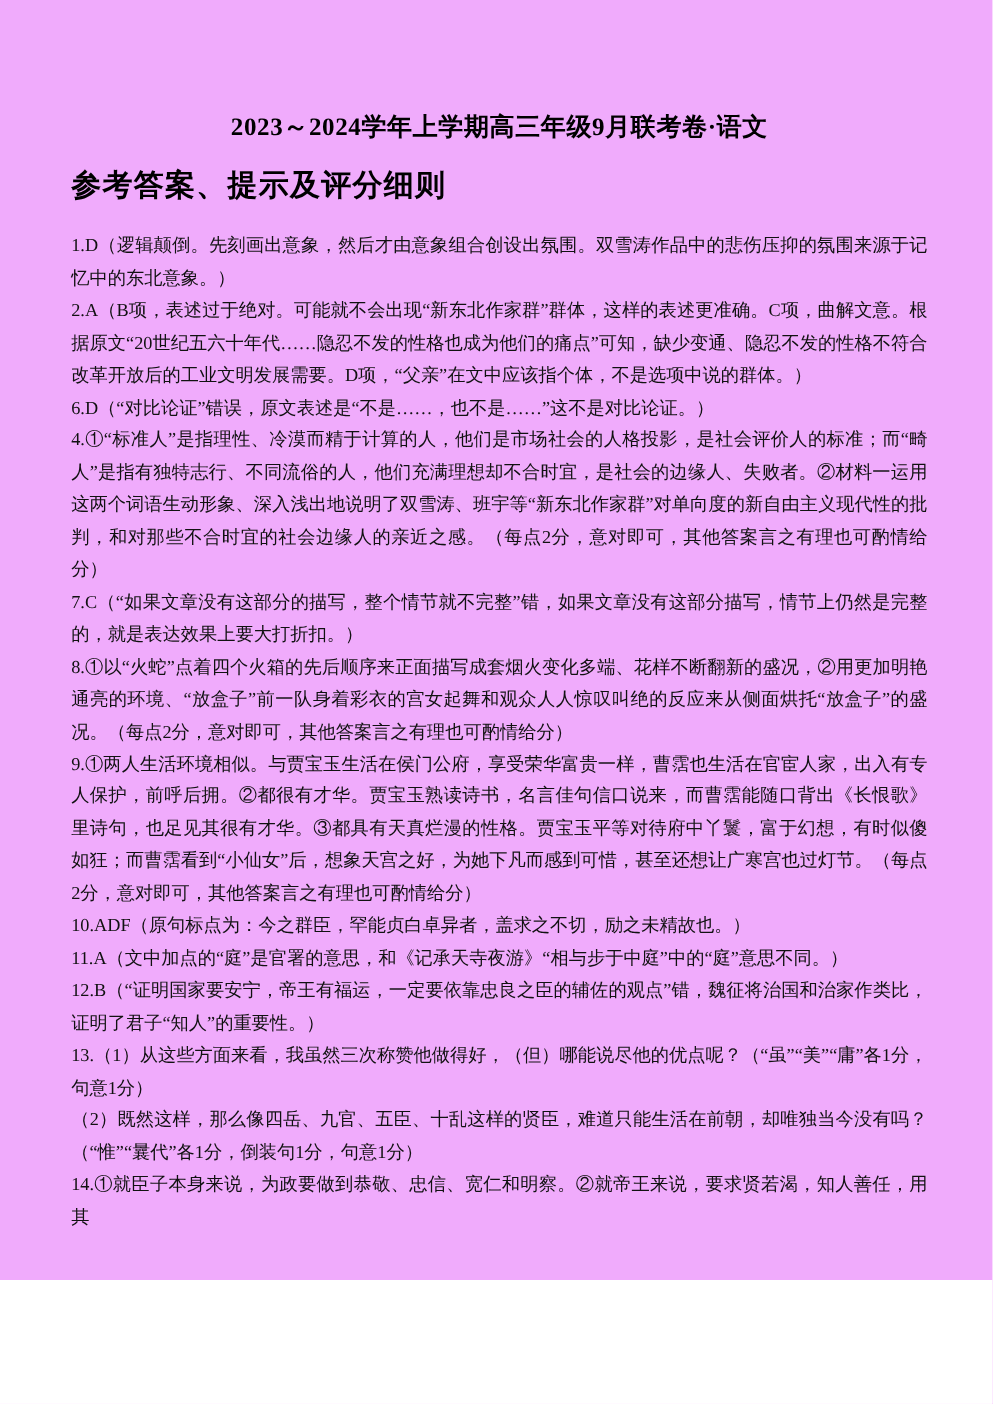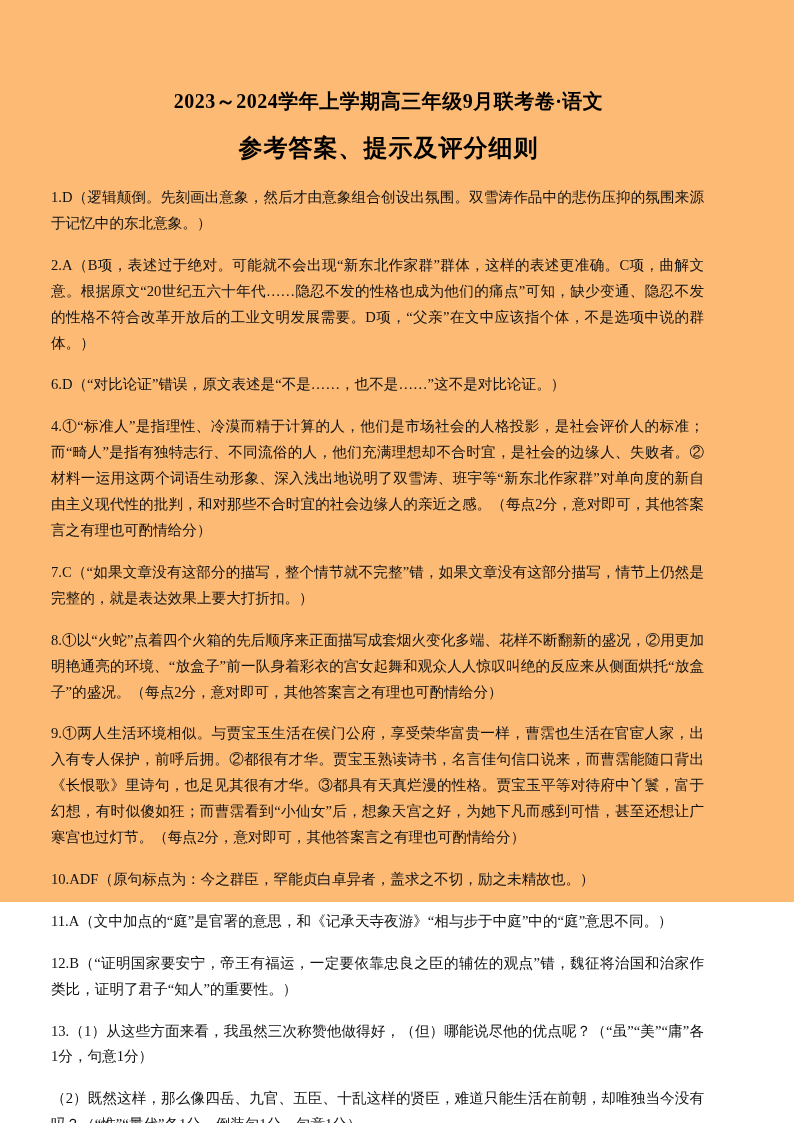--- a/index.html
+++ b/index.html
@@ -10,45 +10,44 @@
   }
   body {
     width: 794px;
     height: 1123px;
     overflow: hidden;
     font-family: "Liberation Serif", "DejaVu Serif", serif;
   }
   .page {
     box-sizing: border-box;
     width: 794px;
-    height: 902px;
-    padding: 88px 52px 40px 35px;
-    background: #fdba74;
+    height: 1024px;
+    padding: 88px 52px 40px 57px;
+    background: #f0abfc;
   }
   .doc-title {
     margin: 0 0 17px 0;
     text-align: center;
     font-size: 20px;
     font-weight: 700;
     letter-spacing: 0.5px;
     color: #000000;
   }
   .doc-subtitle {
     margin: 0 0 21px 0;
-    text-align: center;
     font-size: 24px;
     font-weight: 700;
     letter-spacing: 1px;
     color: #000000;
   }
   .answers {
     width: 685px;
   }
   .ans {
-    margin: 16px;
+    margin: 0;
     font-size: 14.6px;
     line-height: 25.9px;
     text-align: justify;
     text-justify: inter-ideograph;
     word-break: break-all;
     color: #111111;
   }
 </style>
 </head>
 <body>

